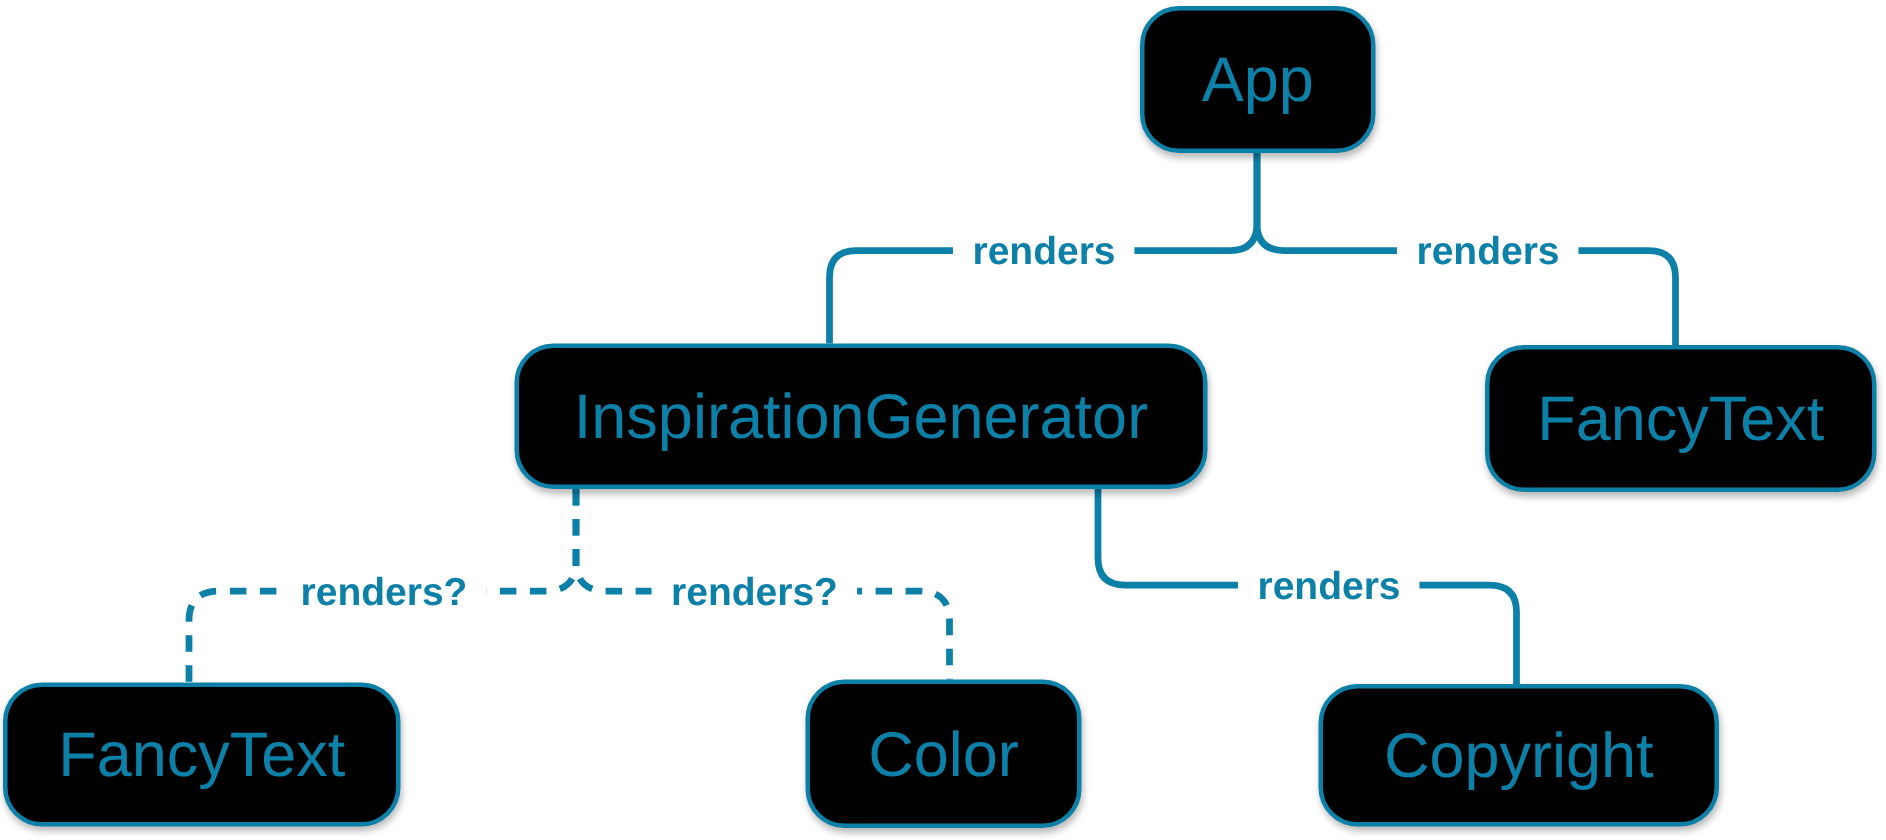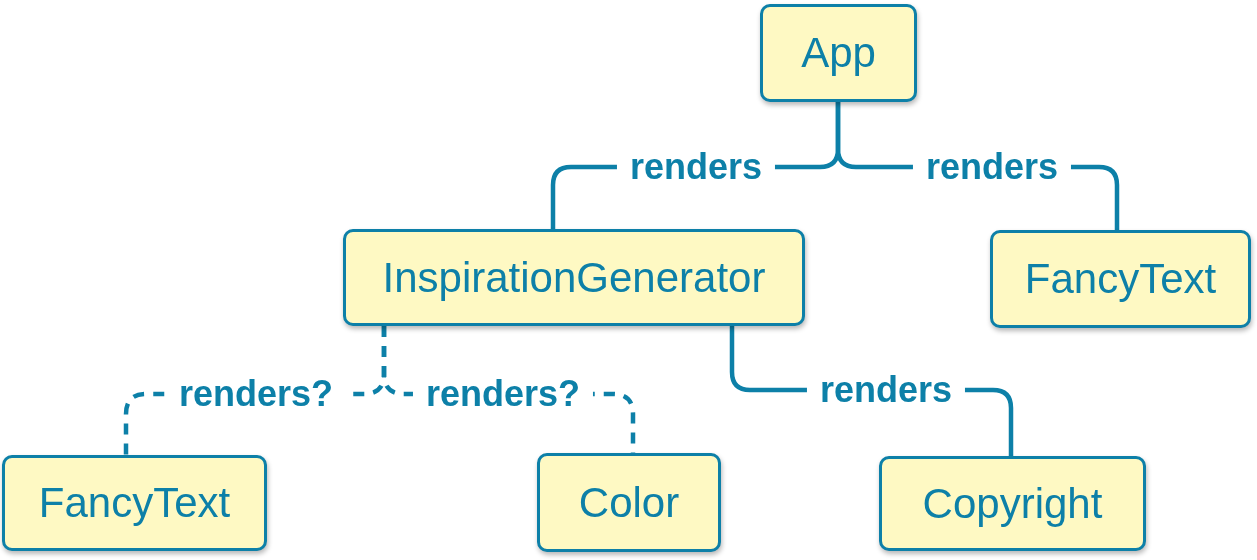--- a/index.html
+++ b/index.html
@@ -26,39 +26,39 @@
     fill: none;
     stroke: #0d80a8;
     stroke-width: 4.5;
   }
   .edge.dashed {
     stroke-dasharray: 11 9;
   }
   .node {
     position: absolute;
     box-sizing: border-box;
-    background: #fef9c3;
+    background: #000000;
     border: 3px solid #0d80a8;
-    border-radius: 10px;
+    border-radius: 26px;
     box-shadow: 1px 3px 5px rgba(0,0,0,0.28);
     display: flex;
     align-items: center;
     justify-content: center;
     color: #0d80a8;
     font-size: 42px;
     font-weight: 500;
     white-space: nowrap;
   }
   .edge-label {
     position: absolute;
     transform: translate(-50%, -50%);
     background: #ffffff;
     padding: 0 13px;
     color: #0d80a8;
-    font-size: 36px;
+    font-size: 26px;
     font-weight: bold;
     line-height: 38px;
     white-space: nowrap;
   }
 </style>
 </head>
 <body>
 
 <div class="canvas">
 

